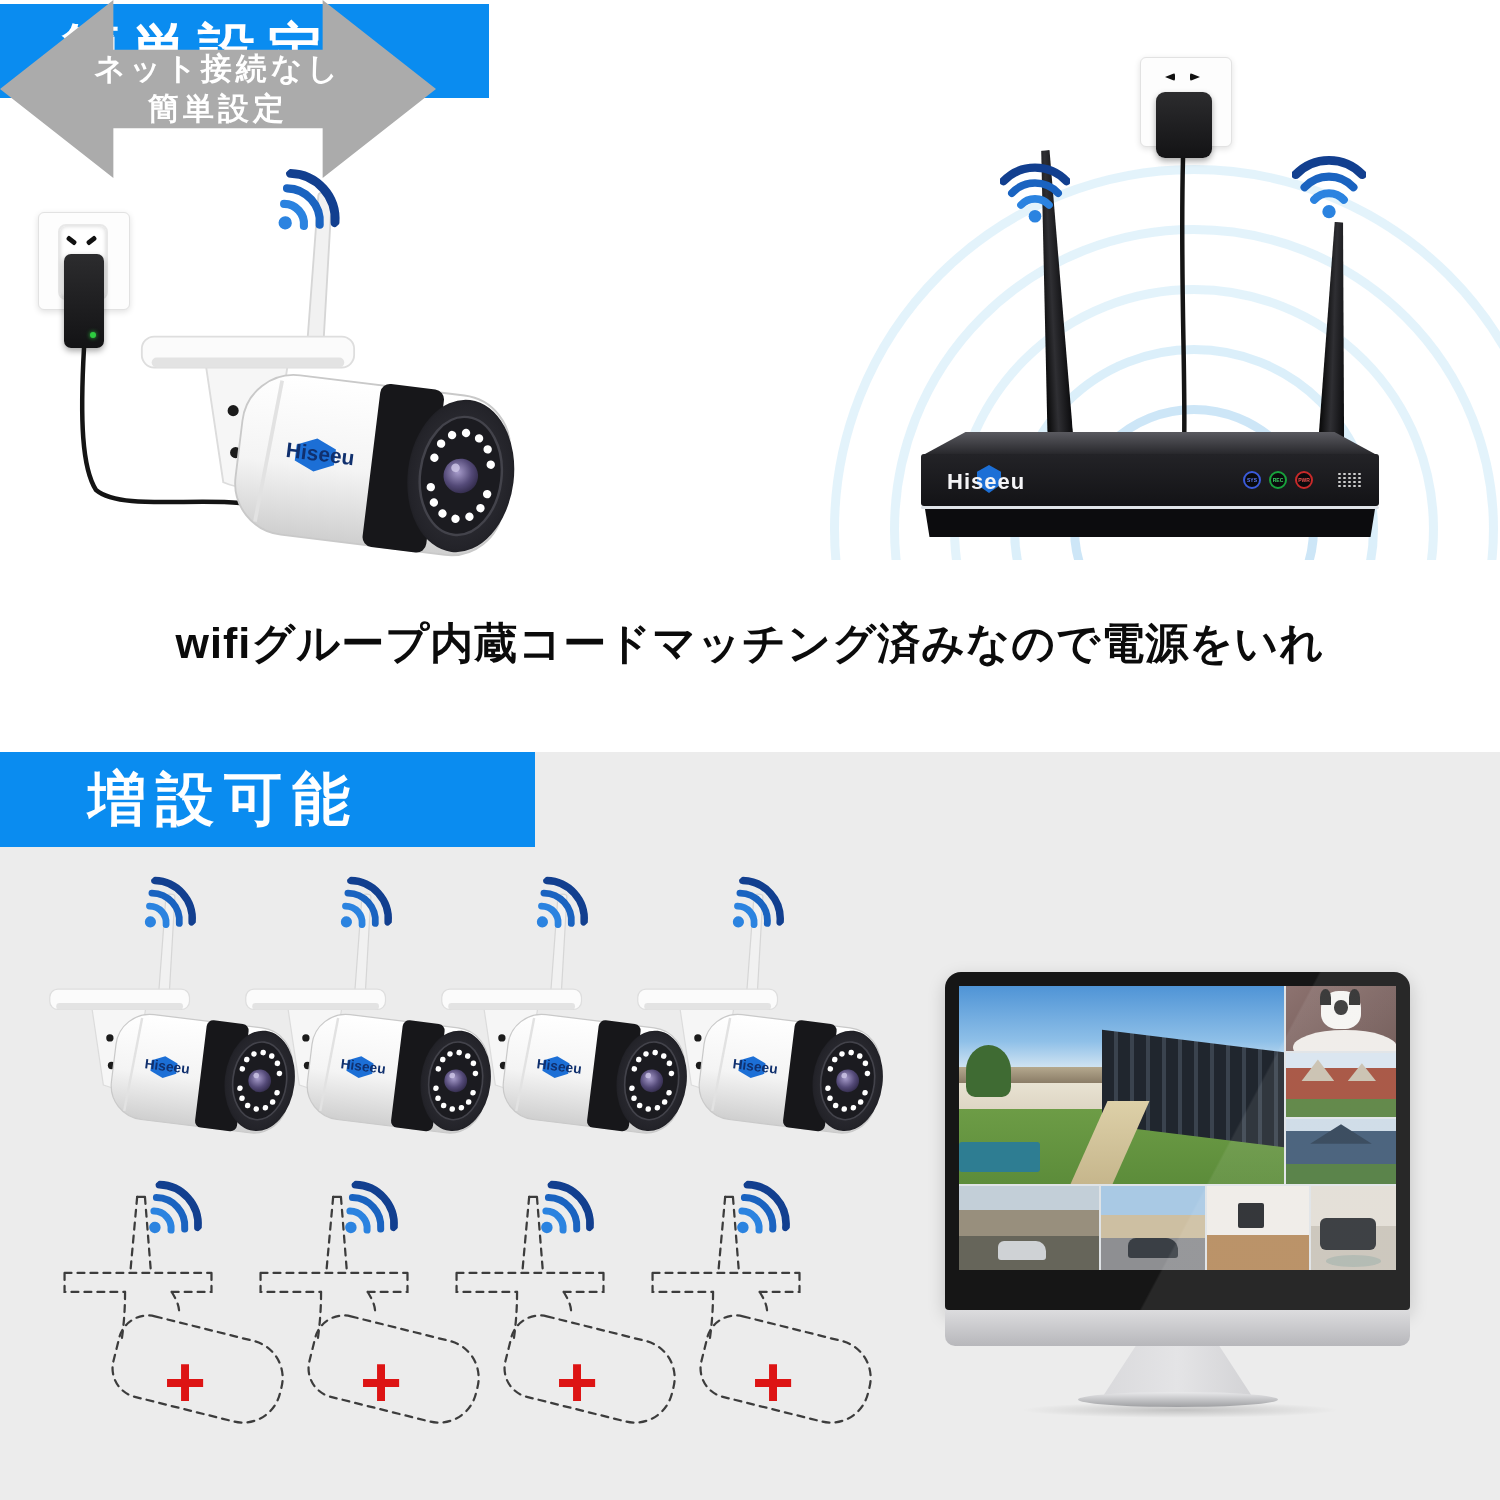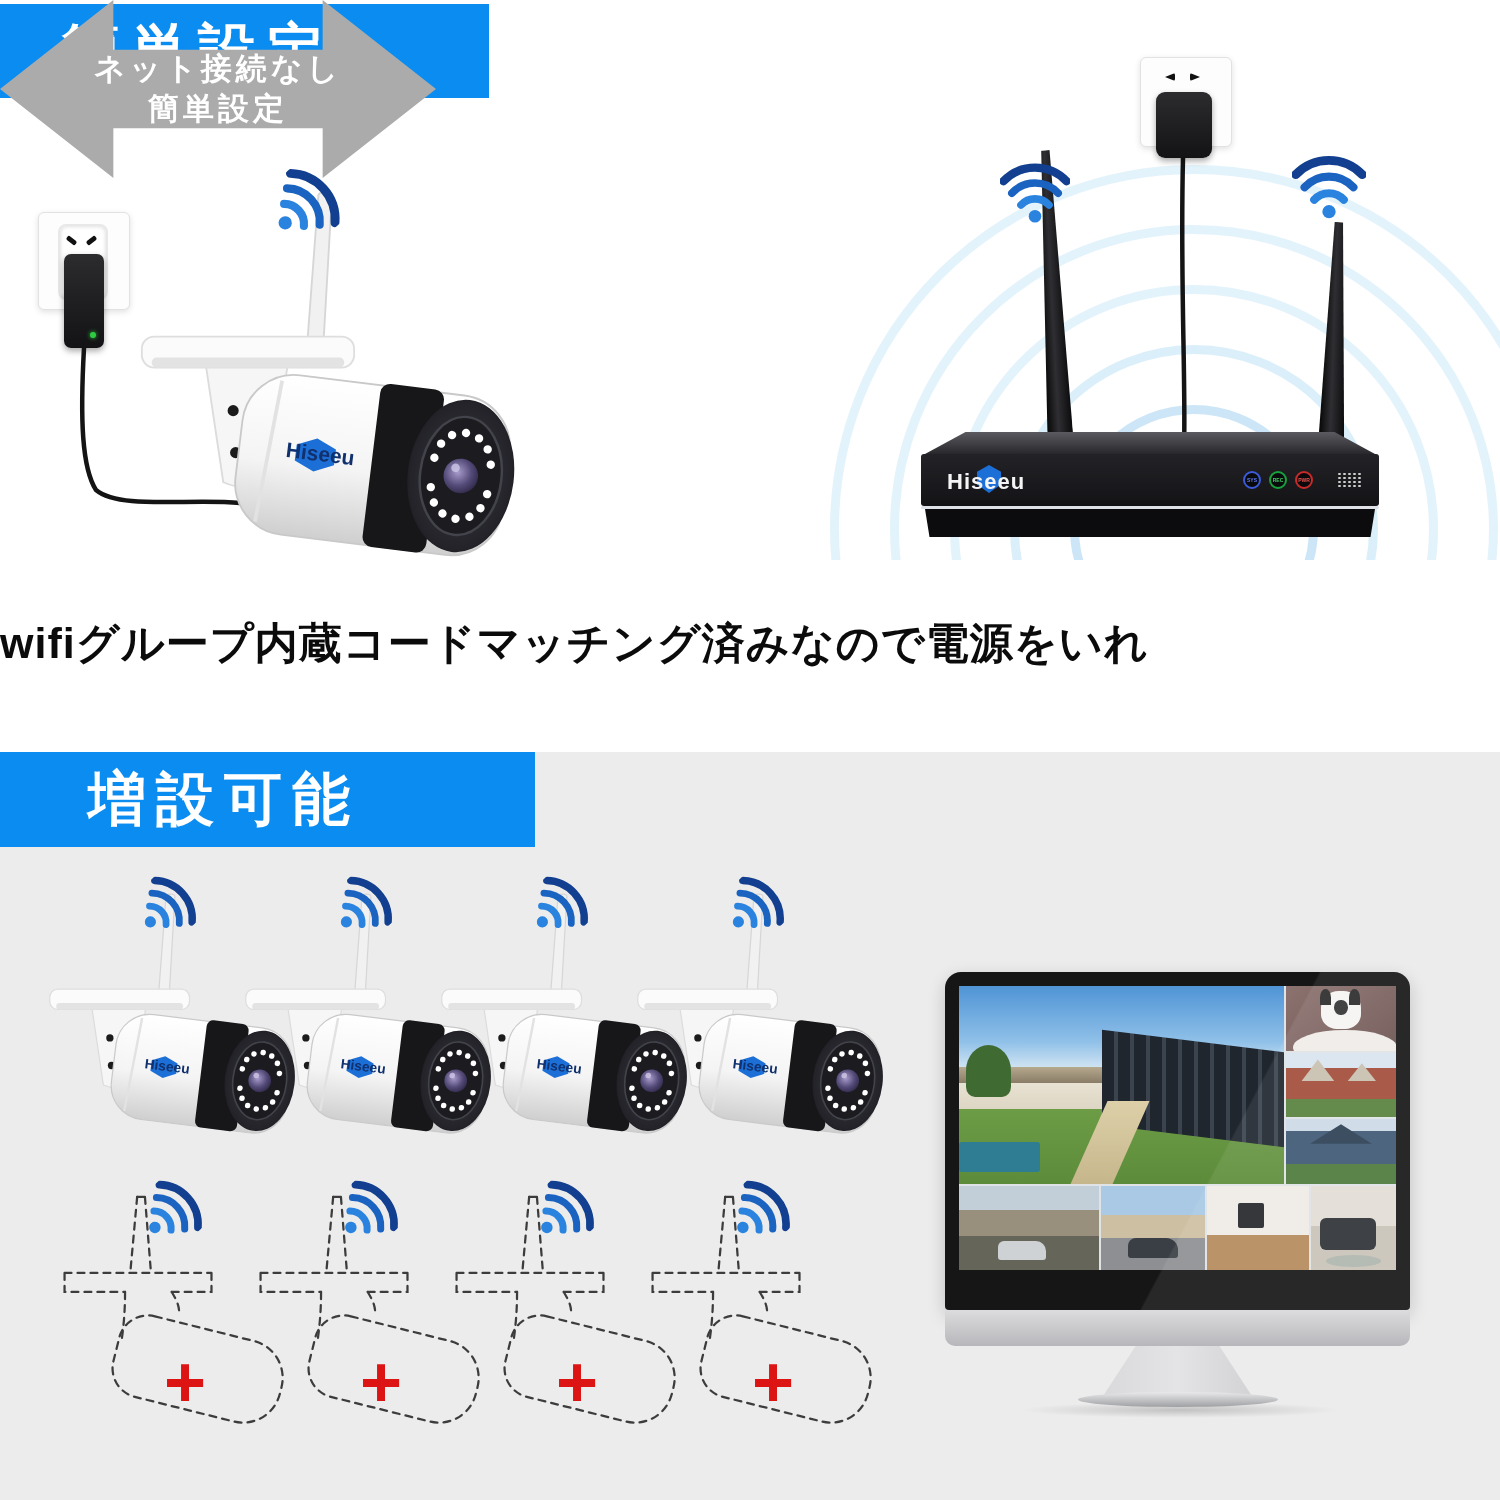--- a/index.html
+++ b/index.html
@@ -11,21 +11,21 @@
   .banner{position:absolute;left:0;background:#0a8cf0;color:#fff;font-weight:bold;
           display:flex;align-items:center;}
   .banner span{display:block;}
   #banner-top{top:4px;width:427px;height:94px;font-size:58px;letter-spacing:10px;padding-left:62px;}
   #banner-bottom{top:752px;width:447px;height:95px;font-size:58px;letter-spacing:10px;padding-left:88px;}
 
   
   #lower-section{top:752px;left:0;width:1500px;height:748px;background:#ececec;}
 
   
-  #description{top:616px;left:0;width:1500px;color:#0b0b0b;
+  #description{top:616px;left:0;width:1500px;text-align:center;color:#0b0b0b;
                font-size:43px;font-weight:600;line-height:54px;letter-spacing:1px;}
 
   
   #expansion-title{top:868px;left:880px;width:620px;text-align:center;color:#111;
                    font-size:47px;font-weight:600;letter-spacing:2px;white-space:nowrap;}
   #expansion-title .count{color:#e60000;font-size:60px;font-weight:600;}
 
   
   #arrow{top:292px;left:487px;width:436px;height:178px;background:#ababab;
          clip-path:polygon(0% 50%,26% 0%,26% 28%,74% 28%,74% 0%,100% 50%,74% 100%,74% 72%,26% 72%,26% 100%);

